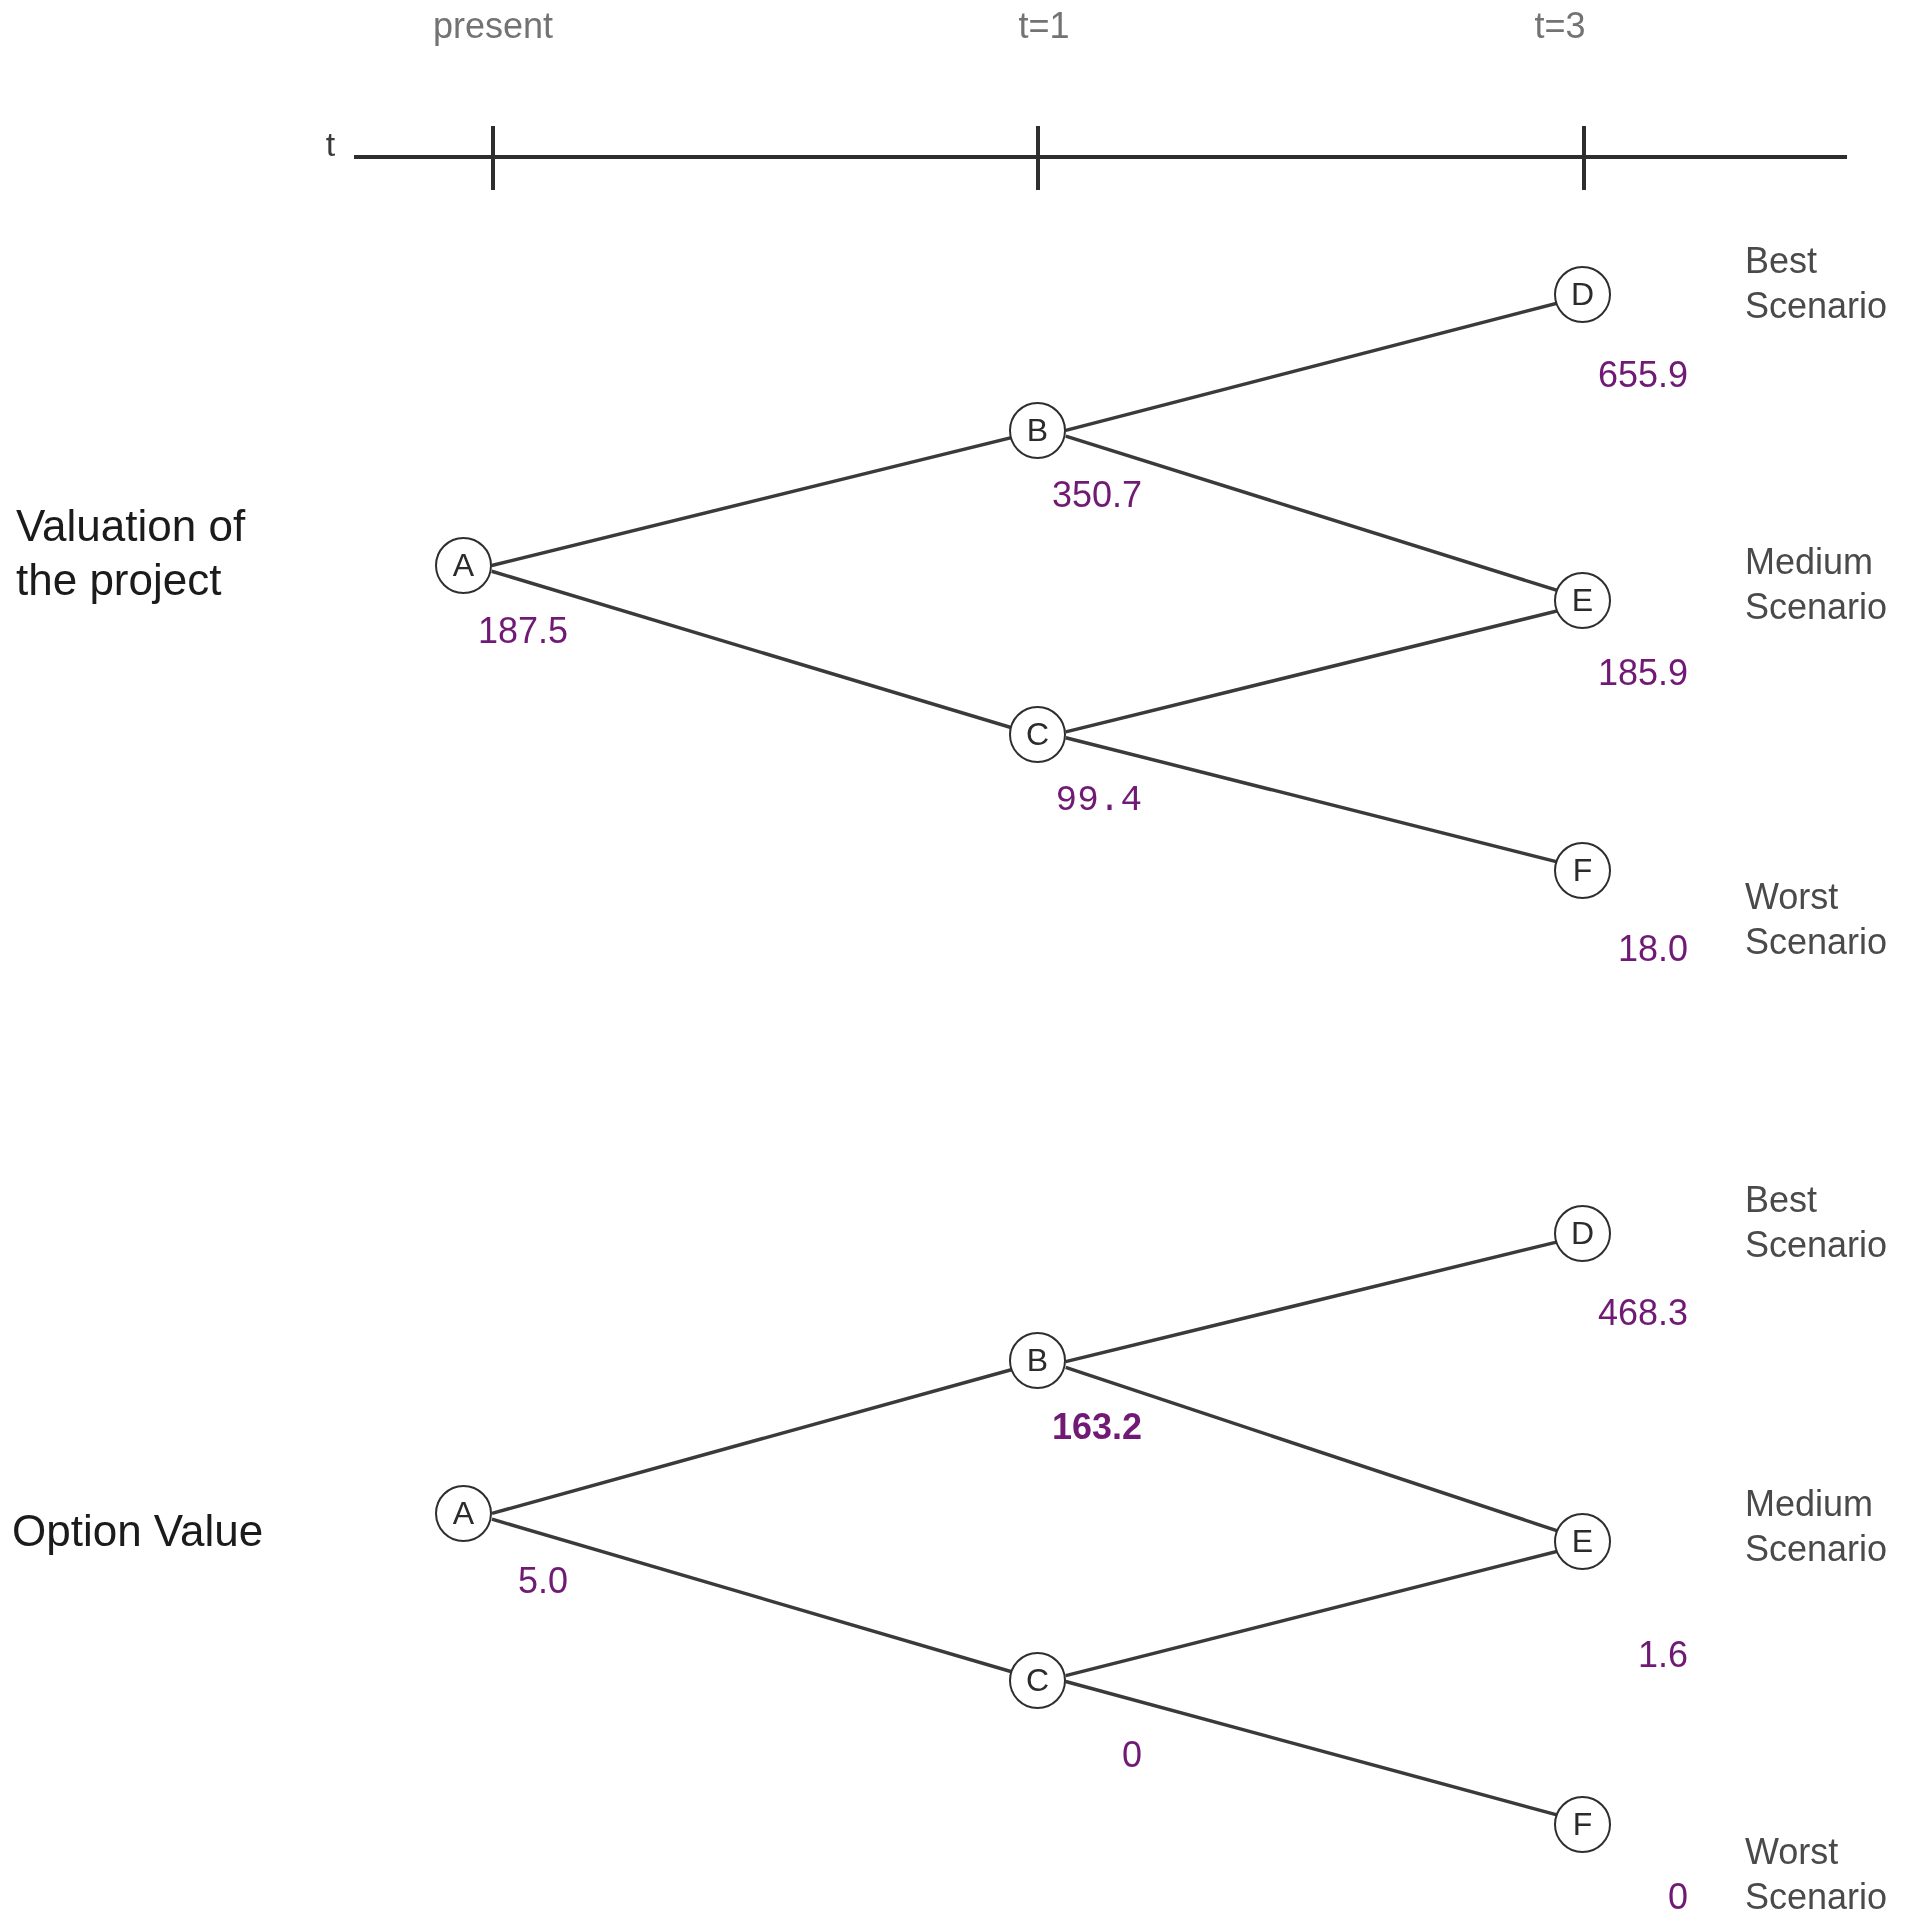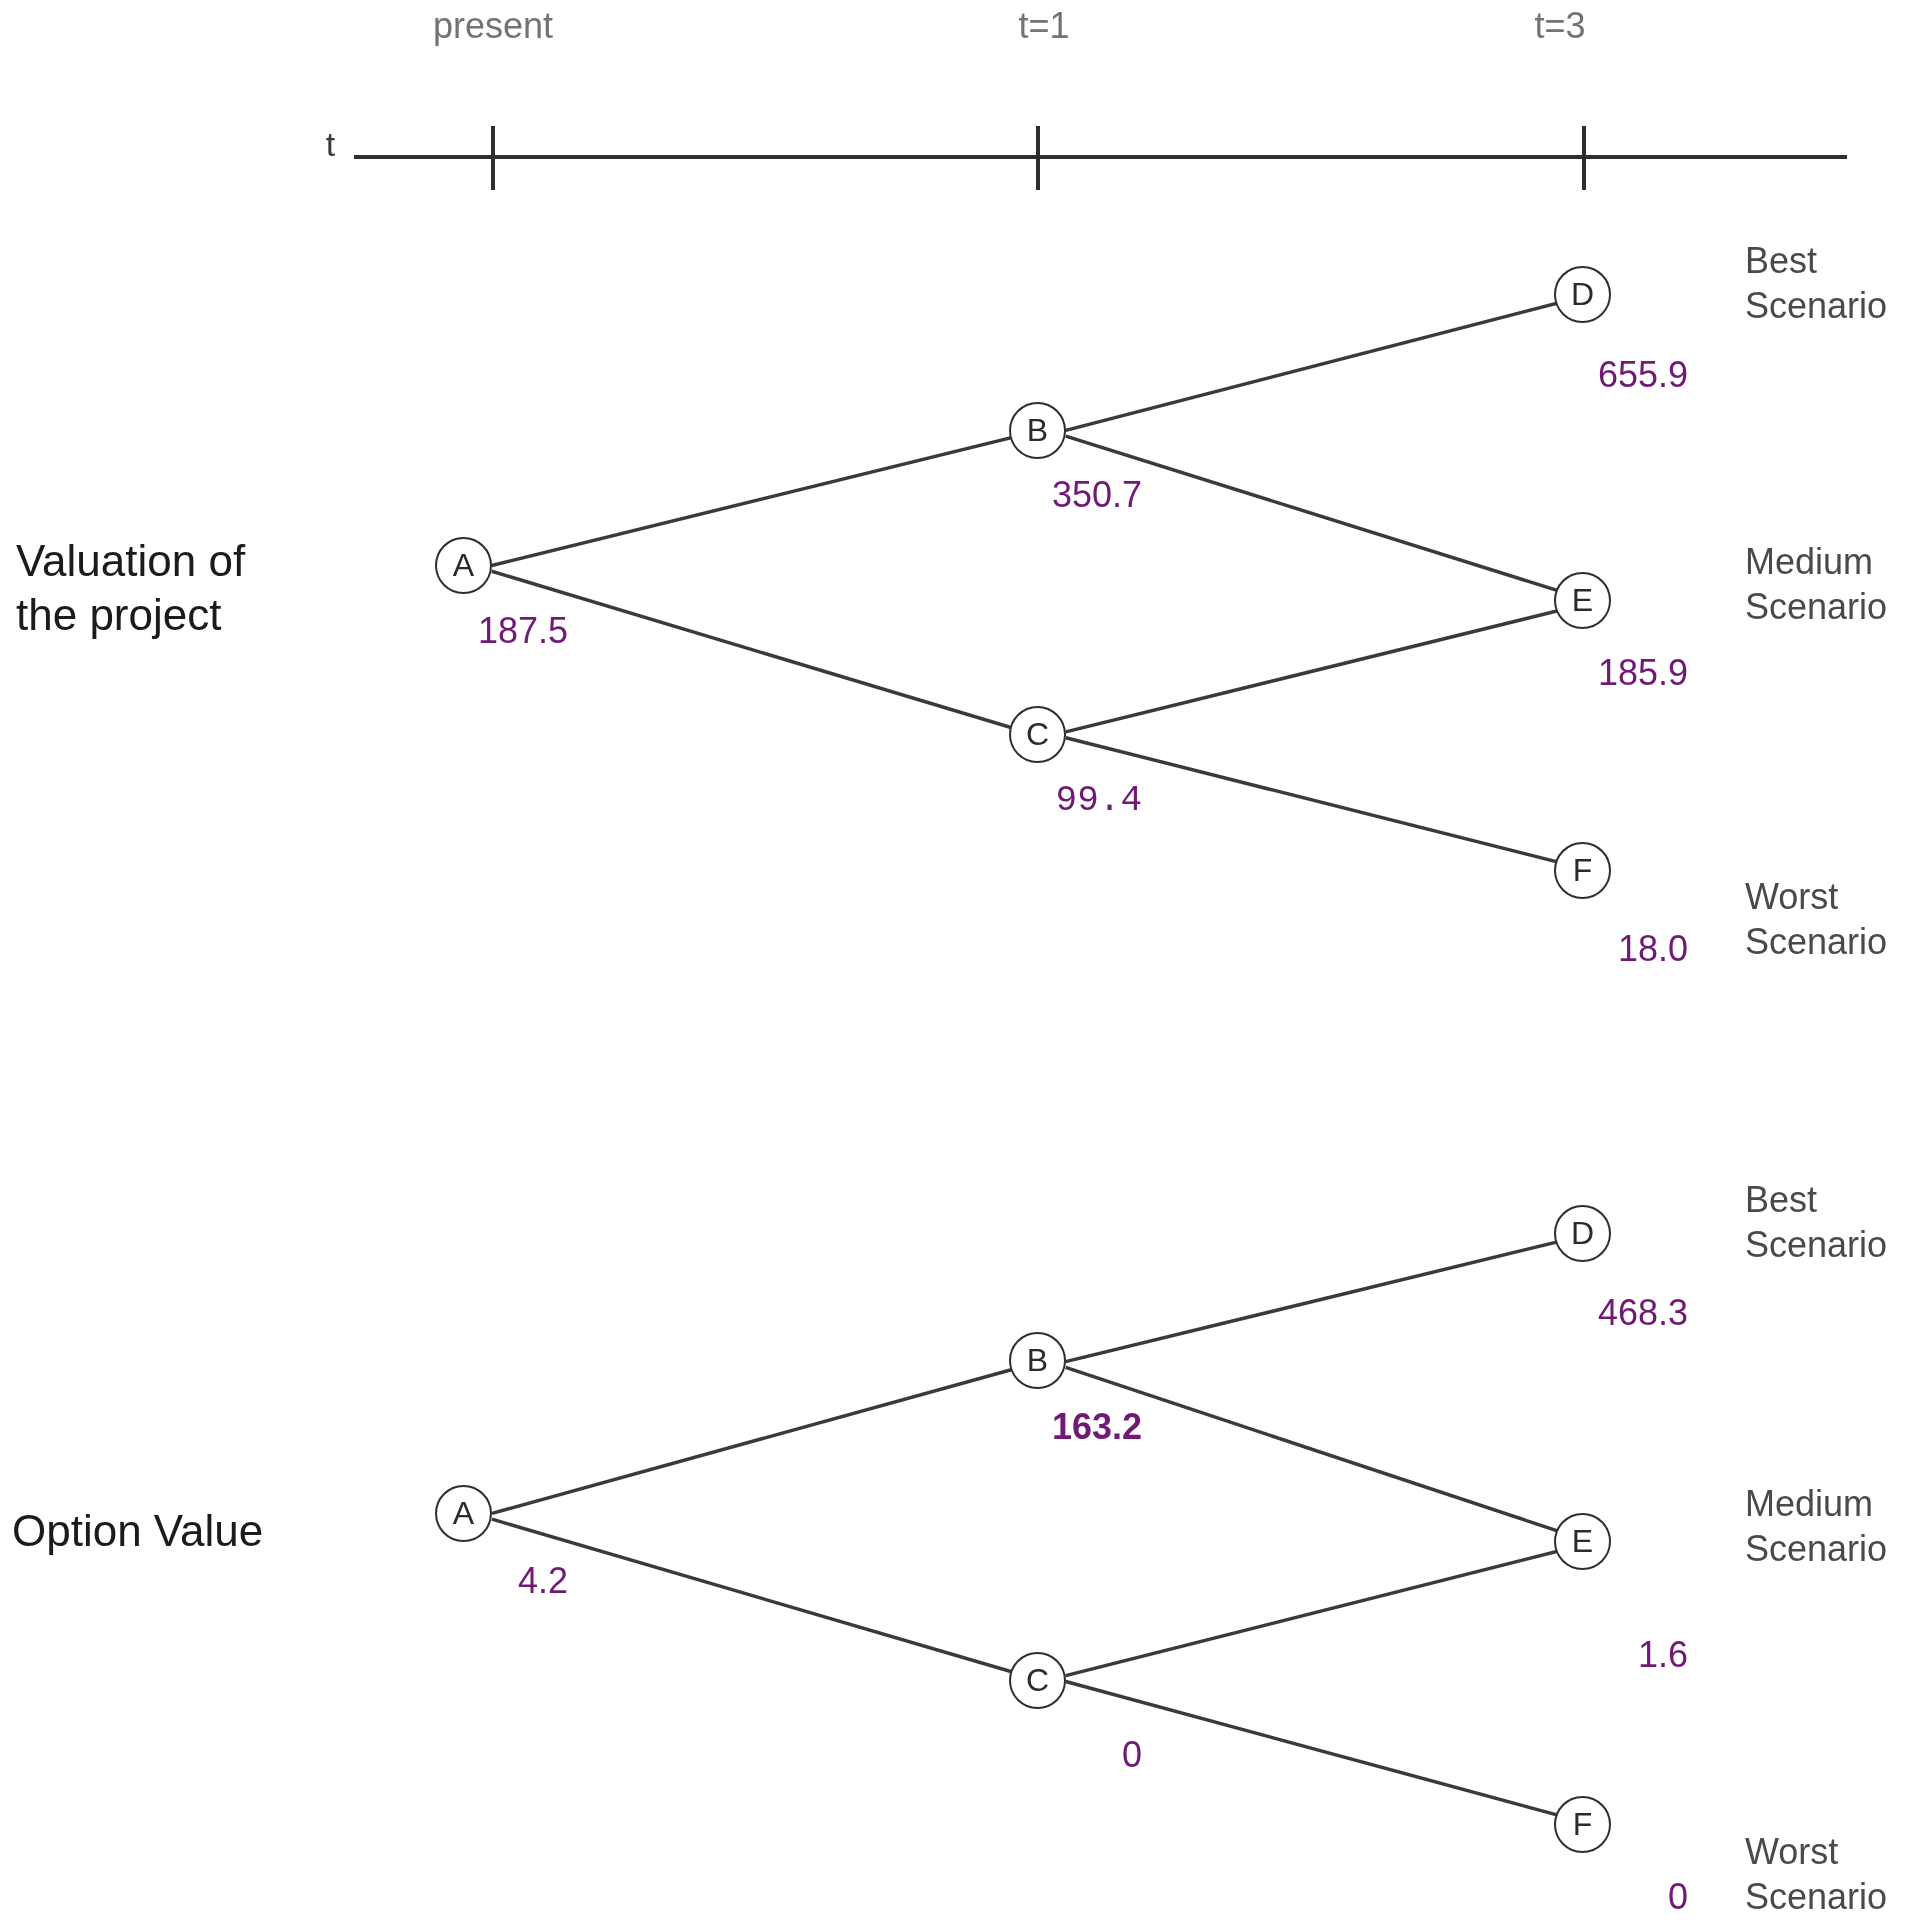--- a/index.html
+++ b/index.html
@@ -107,21 +107,21 @@
 
     <div class="tl-line" style="left:354px; top:155px; width:1493px; height:4px;"></div>
 
     <div class="tl-line" style="left:491px; top:126px; width:4px; height:64px;"></div>
     <div class="tl-line" style="left:1036px; top:126px; width:4px; height:64px;"></div>
     <div class="tl-line" style="left:1582px; top:126px; width:4px; height:64px;"></div>
   </div>
 
   <div>
 
-    <div class="side-label" style="left:16px; top:499px;margin-top:35px;">
+    <div class="side-label" style="left:16px; top:499px;">
       <div>Valuation of</div>
       <div>the project</div>
     </div>
 
     <svg class="tree-svg" style="top:0px; height:1044px;" viewBox="0 0 3306 1800">
 
       <g stroke="#3a3a3a" stroke-width="6" fill="none">
         <line x1="848" y1="975" x2="1795" y2="742"></line>
         <line x1="848" y1="985" x2="1795" y2="1270"></line>
         <line x1="1838" y1="742" x2="2742" y2="508"></line>
@@ -178,21 +178,21 @@
         <line x1="848" y1="810" x2="1795" y2="548"></line>
         <line x1="848" y1="820" x2="1795" y2="1098"></line>
         <line x1="1838" y1="548" x2="2742" y2="328"></line>
         <line x1="1838" y1="558" x2="2740" y2="858"></line>
         <line x1="1838" y1="1090" x2="2740" y2="862"></line>
         <line x1="1838" y1="1100" x2="2740" y2="1345"></line>
       </g>
     </svg>
 
     <div class="node" style="left:435px; top:1485px;">A</div>
-    <div class="node-value" style="left:359px; top:1560px;">4.2</div>
+    <div class="node-value" style="left:359px; top:1560px;">5.0</div>
 
     <div class="node" style="left:1009px; top:1332px;">B</div>
     <div class="node-value" style="left:933px; top:1406px;font-weight:bold;">163.2</div>
 
     <div class="node" style="left:1009px; top:1652px;">C</div>
     <div class="node-value" style="left:933px; top:1734px;">0</div>
 
     <div class="node" style="left:1554px; top:1205px;">D</div>
     <div class="node-value" style="left:1479px; top:1292px;">468.3</div>
 

